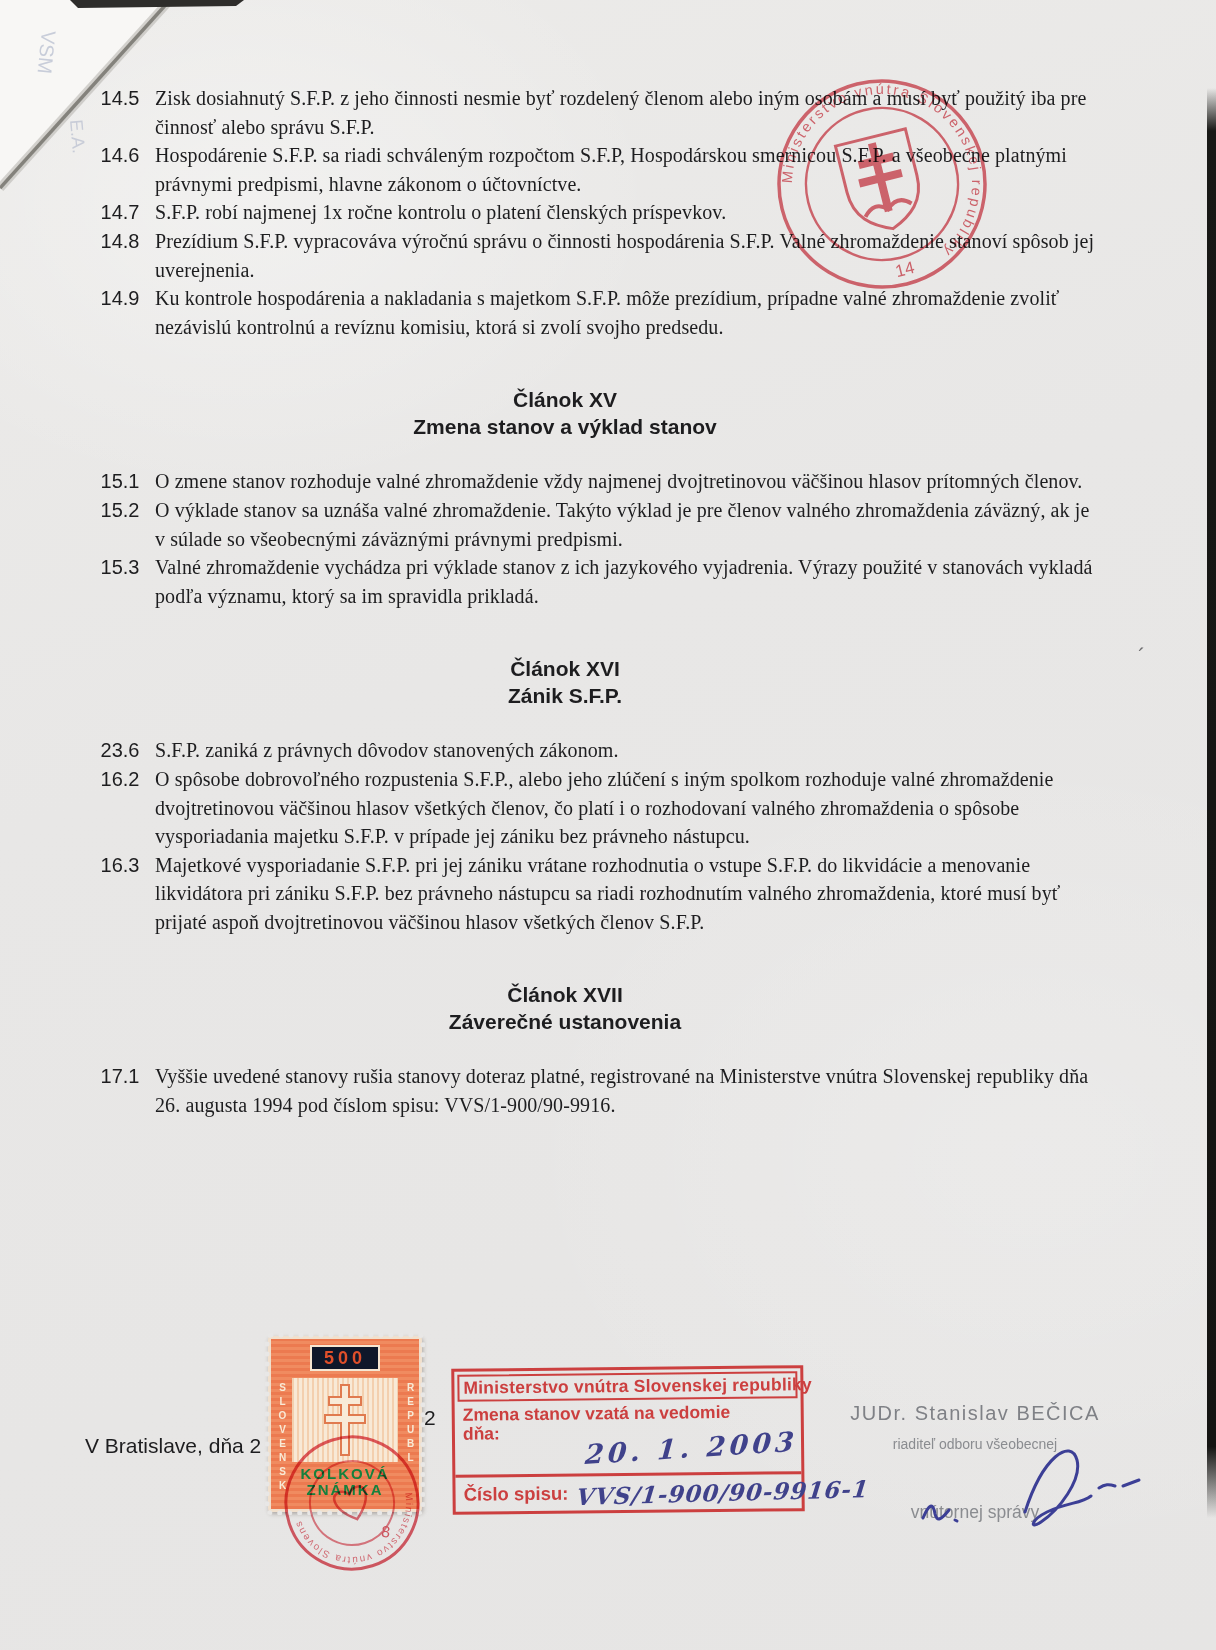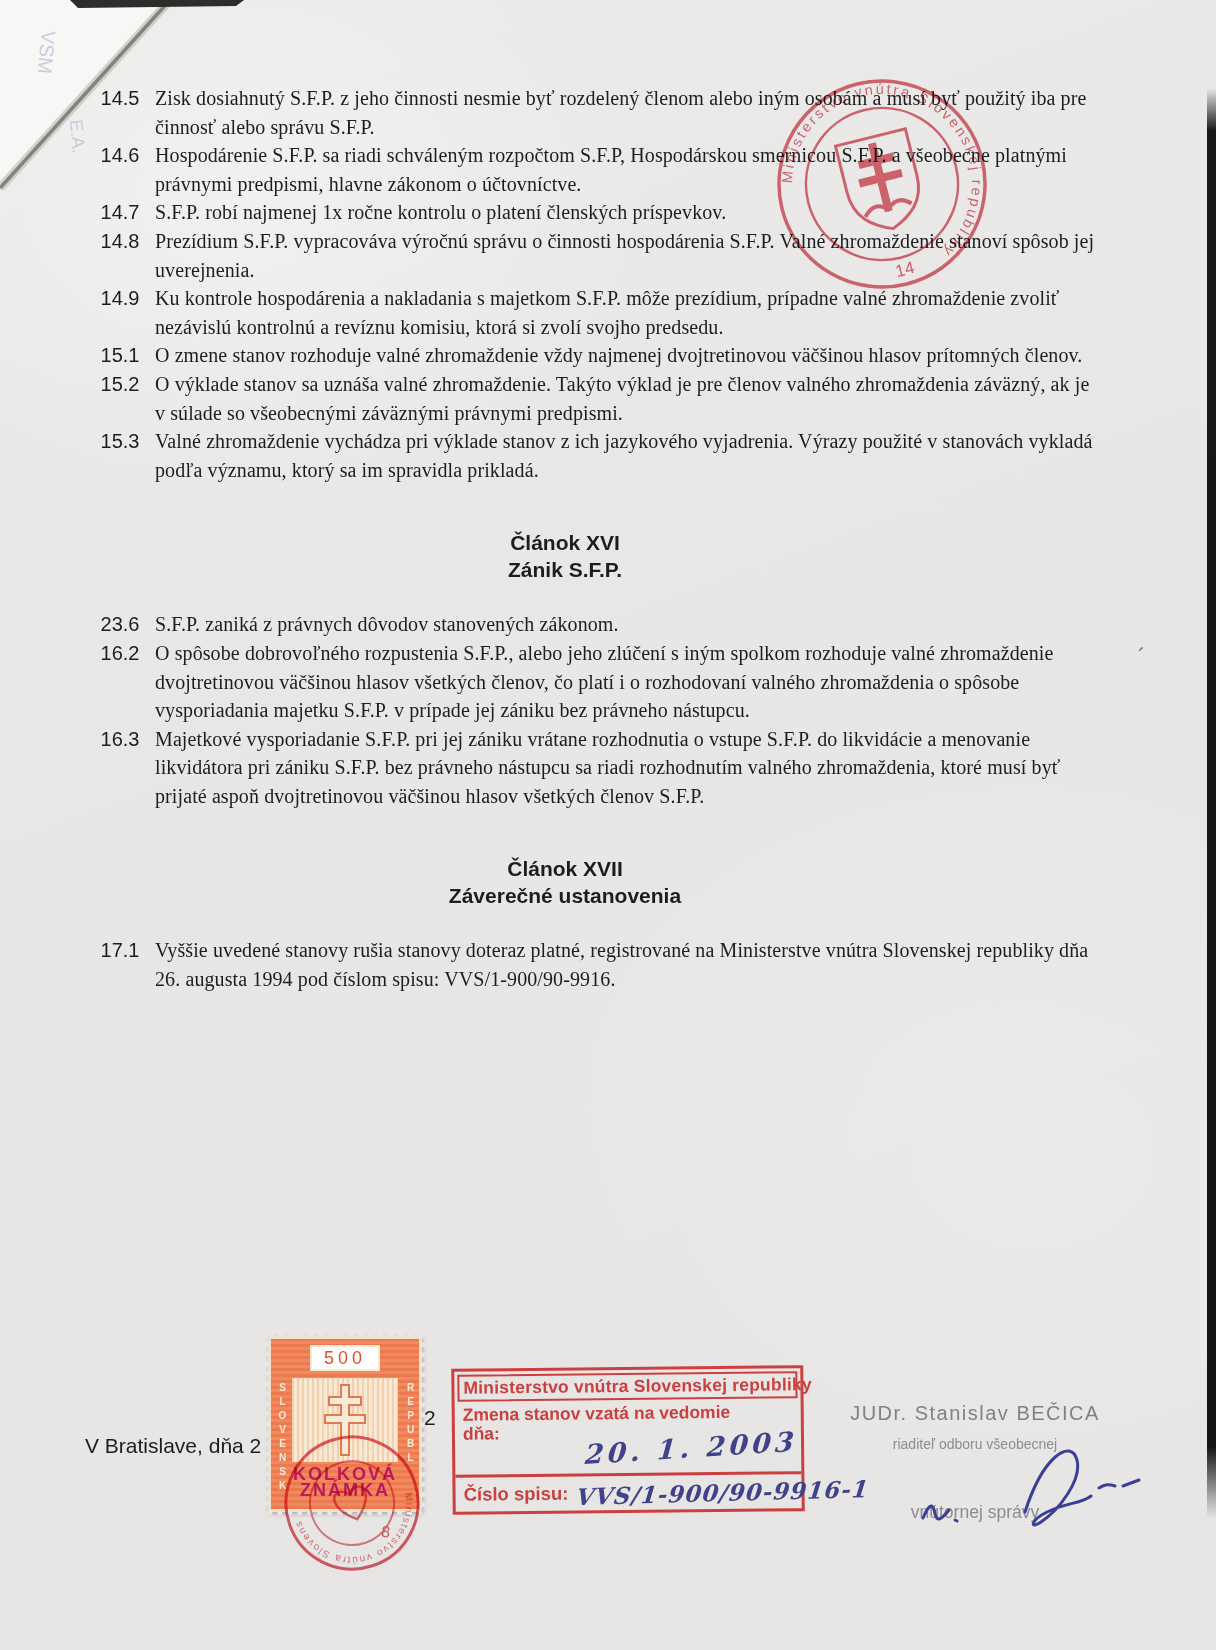--- a/index.html
+++ b/index.html
@@ -32,31 +32,31 @@
   .round-stamp-bottom{position:absolute; left:277px; top:1428px; z-index:9; opacity:.85;
     mix-blend-mode:multiply; transform:rotate(-18deg);}
   
   .kolok{position:absolute; left:268px; top:1336px; width:154px; height:176px; z-index:7;
     background:#f1e0cd; border-radius:4px; box-shadow:1px 2px 4px rgba(60,50,40,.35);}
   .kolok .perf{position:absolute; inset:-3px; border:5px dotted #e8e7e6; border-radius:6px; z-index:4;}
   .kolok .frame{position:absolute; inset:3px; background:
       repeating-linear-gradient(0deg,#ec7a50 0 3px,#f08b60 3px 6px);}
   .kolok .value-band{position:absolute; top:8px; left:16px; right:16px; height:28px;
     display:flex; align-items:center; justify-content:center; z-index:2;}
-  .kolok .value-box{border:2px solid #f6e6d2; background:#ffffff; color:#e04f2a;
-    font-weight:normal; font-size:18px; letter-spacing:4px; padding:0 12px; line-height:22px;}
+  .kolok .value-box{border:2px solid #f6e6d2; background:#0f172a; color:#e04f2a;
+    font-weight:bold; font-size:18px; letter-spacing:4px; padding:0 12px; line-height:22px;}
   .kolok .emblem{position:absolute; left:24px; right:24px; top:42px; height:84px; z-index:1;
     background:repeating-linear-gradient(90deg,#f3cfae 0 2px,#f8e9d6 2px 5px);
     display:flex; align-items:center; justify-content:center;}
   .kolok .side{position:absolute; top:46px; bottom:58px; width:14px; z-index:2;
     writing-mode:vertical-rl; text-orientation:upright; color:#f8ead6; font-size:10px;
     font-weight:bold; letter-spacing:3px; text-align:center;}
   .kolok .side.l{left:6px;} .kolok .side.r{right:6px;}
   .kolok .kolok-label{position:absolute; bottom:14px; left:0; right:0; z-index:2;
-    text-align:center; color:#be185d; font-weight:800; font-size:18px; letter-spacing:2px; line-height:16px;}
+    text-align:center; color:#15803d; font-weight:800; font-size:15px; letter-spacing:2px; line-height:16px;}
   
   .ministry{position:absolute; left:452px; top:1367px; width:352px; height:146px; z-index:8;
     border:3px solid #e03c3c; transform:rotate(-0.6deg); box-sizing:border-box;
     mix-blend-mode:multiply; opacity:.95;}
   .m-title{margin:3px; border:2px solid #e03c3c; padding:1px 4px; color:#e03c3c;
     font-weight:bold; font-size:17.5px; text-align:center; white-space:nowrap; letter-spacing:.2px;}
   .m-mid{position:relative; height:66px; padding:1px 8px; color:#e03c3c; font-weight:bold;
     font-size:17.5px; line-height:19px; box-sizing:border-box;}
   .m-file{position:absolute; left:0; right:0; bottom:0; height:37px; border-top:3px solid #e03c3c;
     padding:4px 8px; color:#e03c3c; font-weight:bold; font-size:18.5px; box-sizing:border-box;
@@ -114,20 +114,24 @@
     <div class="item">
       <div class="num">14.8</div>
       <div class="txt">Prezídium S.F.P. vypracováva výročnú správu o činnosti hospodárenia S.F.P. Valné zhromaždenie stanoví spôsob jej uverejnenia.</div>
     </div>
 
     <div class="item">
       <div class="num">14.9</div>
       <div class="txt">Ku kontrole hospodárenia a nakladania s majetkom S.F.P. môže prezídium, prípadne valné zhromaždenie zvoliť nezávislú kontrolnú a revíznu komisiu, ktorá si zvolí svojho predsedu.</div>
     </div>
   </div>
+    <div class="heading">
+      <div class="h-title">Článok XV</div>
+      <div class="h-sub">Zmena stanov a výklad stanov</div>
+    </div>
   <div class="items">
     <div class="item">
       <div class="num">15.1</div>
       <div class="txt">O zmene stanov rozhoduje valné zhromaždenie vždy najmenej dvojtretinovou väčšinou hlasov prítomných členov.</div>
     </div>
 
     <div class="item">
       <div class="num">15.2</div>
       <div class="txt">O výklade stanov sa uznáša valné zhromaždenie. Takýto výklad je pre členov valného zhromaždenia záväzný, ak je v súlade so všeobecnými záväznými právnymi predpismi.</div>
     </div>

